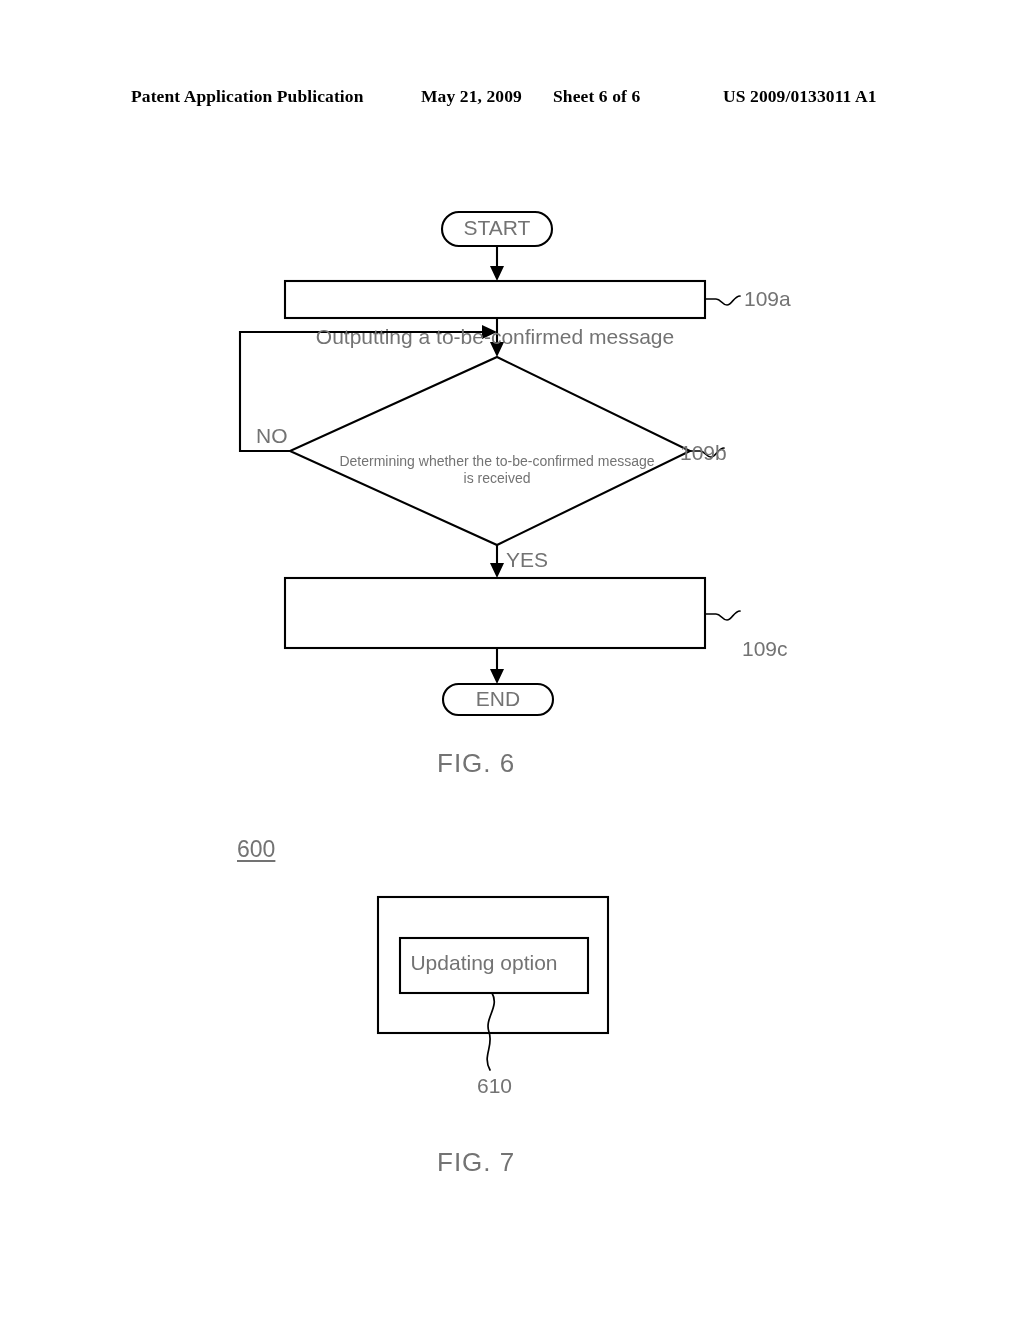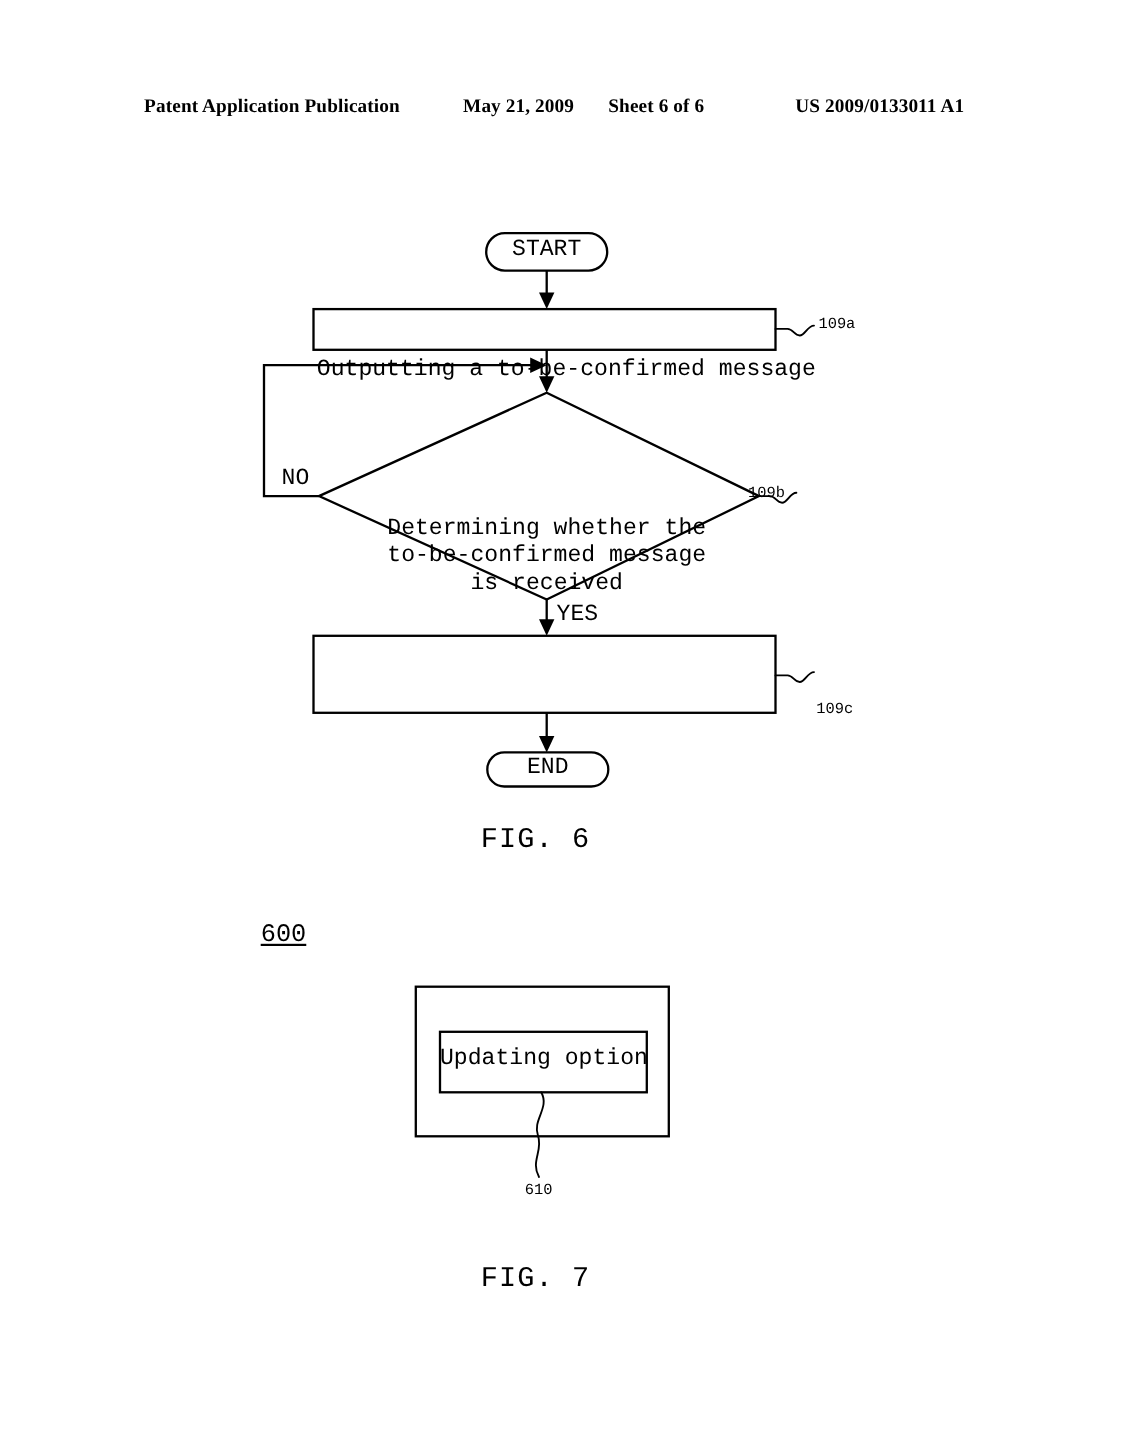--- a/index.html
+++ b/index.html
@@ -68,61 +68,61 @@
     fill: none;
     stroke: #000000;
     stroke-width: 1.7;
     stroke-linecap: round;
   }
   .arrow-head { fill: #000000; stroke: none; }
 
   
   .fig-text {
     position: absolute;
-    font-family: Liberation Mono, monospace;
-    color: #000000;
+    font-family: Liberation Sans, sans-serif;
+    color: #737373;
     white-space: nowrap;
     line-height: 1.18;
   }
   .node-label {
     font-size: 21px;
     text-align: center;
     margin-top: 37px;
   }
   .term-label {
     font-size: 21px;
     text-align: center;
     width: 110px;
   }
   .multiline {
     white-space: normal;
     text-align: center;
   }
   .ref-num {
-    font-size: 14px;
+    font-size: 21px;
   }
   .branch-label {
     font-size: 21px;
   }
   .fig-caption {
     font-size: 26px;
     letter-spacing: 1px;
   }
   .ref-underlined {
     font-size: 23px;
     text-decoration: underline;
     text-underline-offset: 3px;
   }
 
   
   #label-start      { left: 442px; top: 216px; }
   #label-109a-box   { left: 288px; top: 288px; width: 414px; }
   #label-109a-ref   { left: 744px; top: 287px; }
   #label-no         { left: 256px; top: 424px; }
-  #label-109b-box   { left: 337px; top: 432px; width: 320px; font-size: 21px; }
+  #label-109b-box   { left: 337px; top: 416px; width: 320px; font-size: 14px; }
   #label-109b-ref   { left: 680px; top: 441px; }
   #label-yes        { left: 506px; top: 548px; }
   #label-109c-box   { left: 290px; top: 586px; width: 410px; font-size: 21px; }
   #label-109c-ref   { left: 742px; top: 602px; margin-top: 35px; }
   #label-end        { left: 443px; top: 687px; }
   #caption-fig6     { left: 437px; top: 748px; }
 
   
   #label-600        { left: 237px; top: 836px; }
   #label-updating   { left: 400px; top: 951px; width: 168px; text-align: center; font-size: 21px; }

